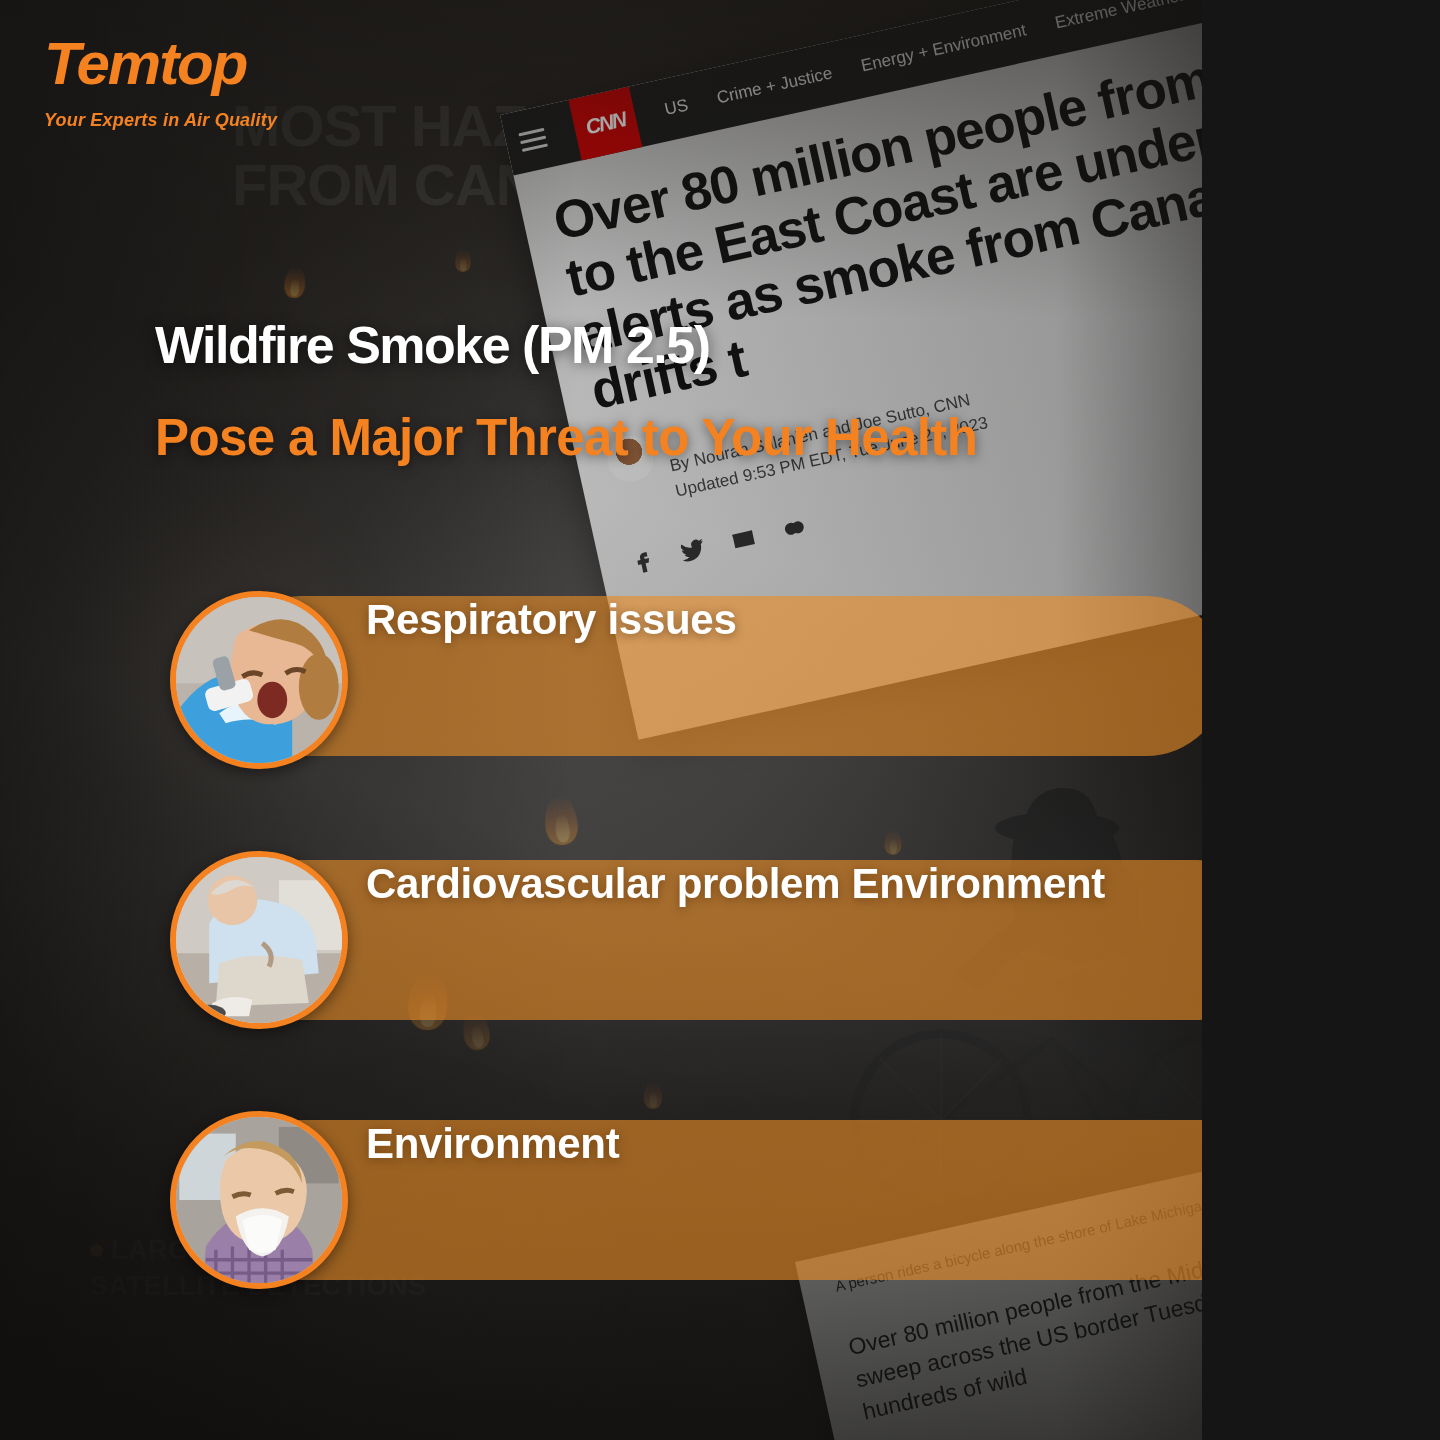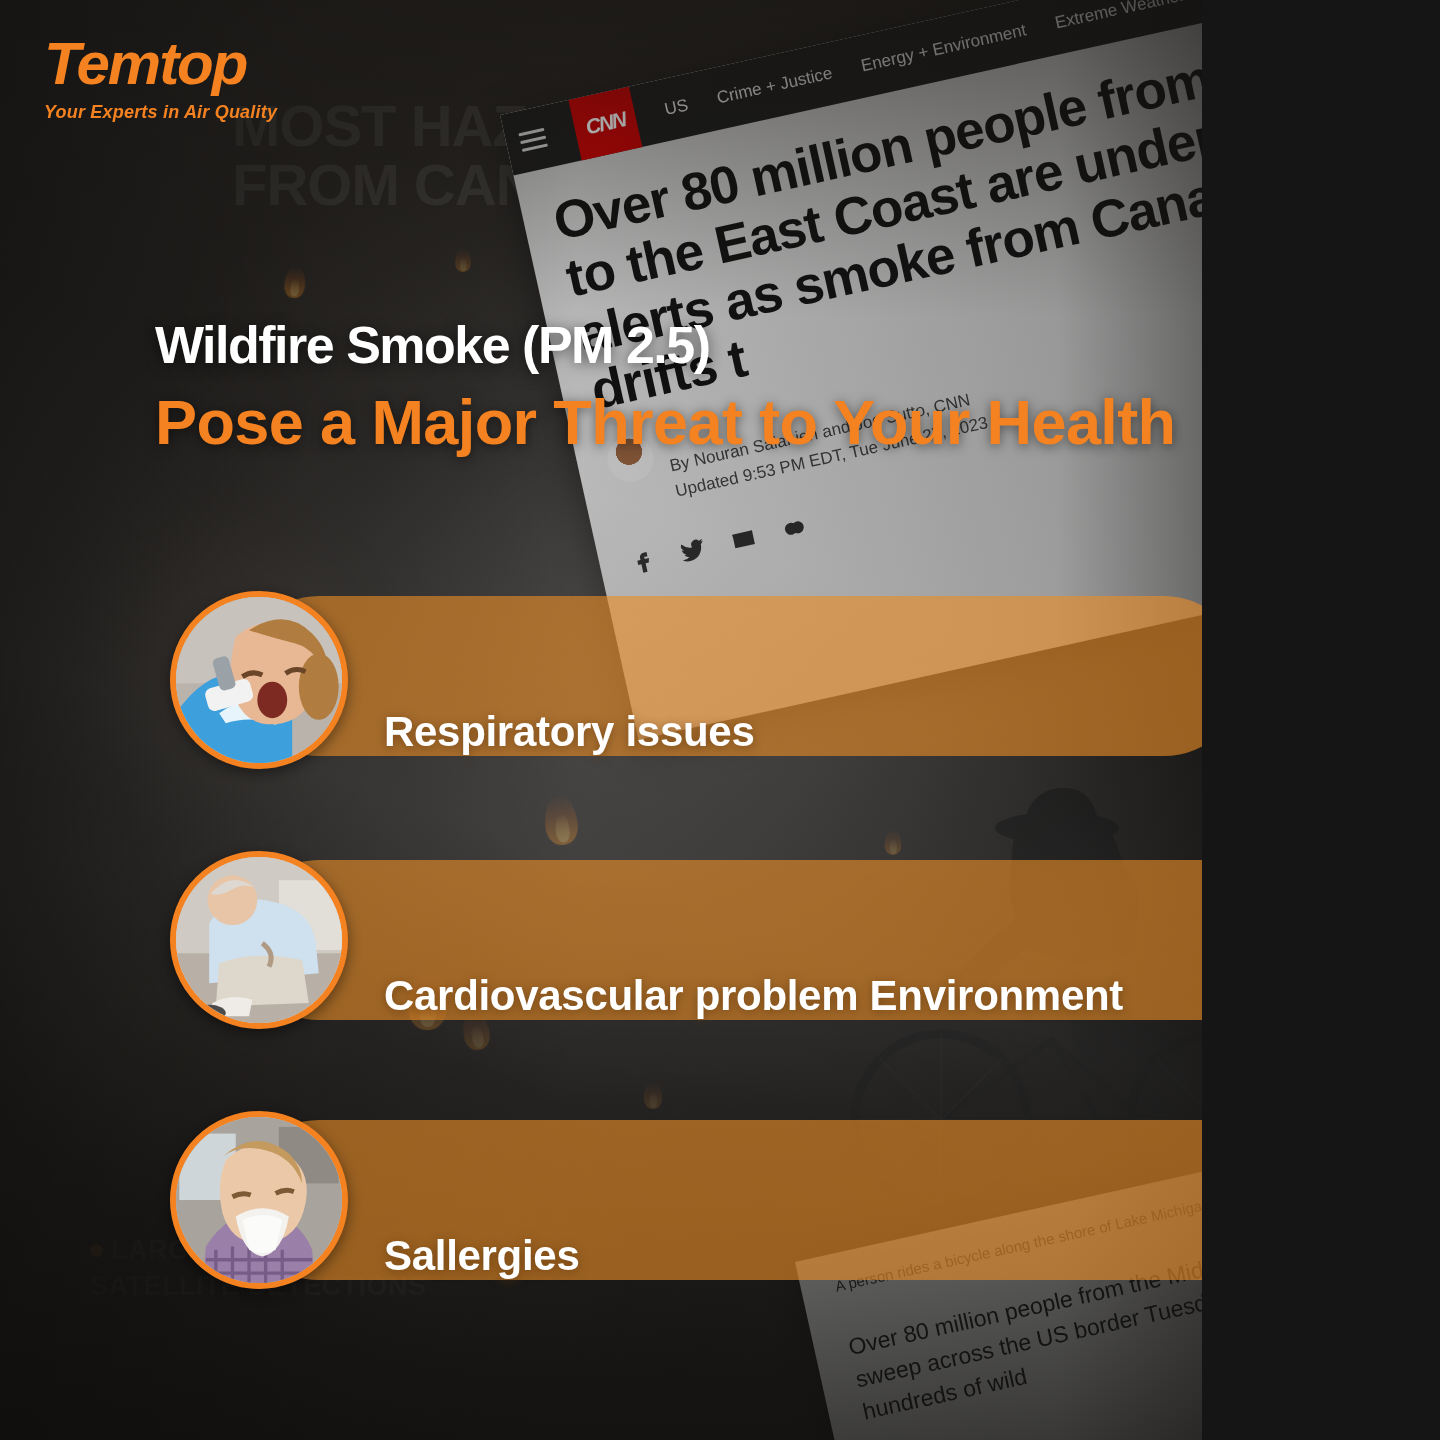--- a/index.html
+++ b/index.html
@@ -168,47 +168,47 @@
     pointer-events:none;
   }
 
   
   .brand{ position:absolute; left:44px; top:34px; z-index:40; }
   .brand-name{
     font-size:60px; font-weight:bold; font-style:italic;
     color:#F58220; letter-spacing:-2px; line-height:1;
   }
   .brand-tag{
-    margin-top:8px; font-size:18px; font-style:italic; font-weight:bold;
+    margin-top:16px; font-size:18px; font-style:italic; font-weight:bold;
     color:#F58220; letter-spacing:.2px;
   }
 
   
   .title-block{ position:absolute; left:155px; top:318px; z-index:40; }
   .title-main{
     font-size:52px; font-weight:bold; color:#ffffff;
     letter-spacing:-1.5px; line-height:1.05;
     text-shadow:0 2px 14px rgba(0,0,0,.55);
   }
   .title-sub{
-    margin-top:16px;
-    font-size:63px; font-weight:bold; color:#F58220;
+    margin-top:38px;
+    font-size:51px; font-weight:bold; color:#F58220;
     letter-spacing:-.6px; line-height:1.05;
     text-shadow:0 2px 12px rgba(0,0,0,.5);
   }
 
   
   .pills{ position:absolute; left:0; top:600px; width:100%; z-index:45; }
   .pill-row{ position:relative; height:86px; margin-bottom:174px; }
   .pill{
-    position:absolute; left:239px; top:0;
+    position:absolute; left:221px; top:0;
     height:160px;
     border-radius:80px;
     background:rgba(232,140,38,0.62);
-    display:flex; align-items:flex-end;
+    display:flex; align-items:flex-start;
   }
   .pill-label{
     color:#ffffff; font-weight:bold;
     font-size:42px; letter-spacing:-.3px;
     margin-left:145px;
     text-shadow:0 2px 10px rgba(90,50,10,.6);
     white-space:nowrap;
   }
   .pill-icon{
     position:absolute; left:170px; top:-9px;
@@ -386,21 +386,21 @@
           <path d="M21 22 q12 -14 26 -4 q-8 -2 -14 2 q-8 4 -12 2z" fill="#ddd8d2"></path>
           <path d="M22 88 q12 -6 24 -2 l-2 10 l-24 0z" fill="#efece7"></path>
           <ellipse cx="20" cy="94" rx="10" ry="5" fill="#4b4b4b"></ellipse>
           <path d="M52 52 q8 6 4 14" stroke="#b09a84" stroke-width="3" fill="none"></path>
         </svg>
       </div>
     </div>
 
     <div class="pill-row row3">
       <div class="pill">
-        <span class="pill-label">Sallergies</span>
+        <span class="pill-label">Environment</span>
       </div>
       <div class="pill-icon">
         <svg viewBox="0 0 100 100">
           <rect width="100" height="100" fill="#a8a39c"></rect>
           <rect x="2" y="10" width="34" height="40" fill="#cfd6d9"></rect>
           <rect x="62" y="6" width="36" height="34" fill="#8f8a84"></rect>
           <path d="M18 78 q14 -22 34 -20 q22 2 30 22 l2 22 l-68 0z" fill="#9a7fa8"></path>
           <g stroke="#6d5680" stroke-width="2" opacity=".8">
             <path d="M24 80 L24 100 M34 78 L34 100 M44 77 L44 100 M54 78 L54 100 M64 80 L64 100"></path>
             <path d="M18 86 L82 86 M18 94 L82 94"></path>

